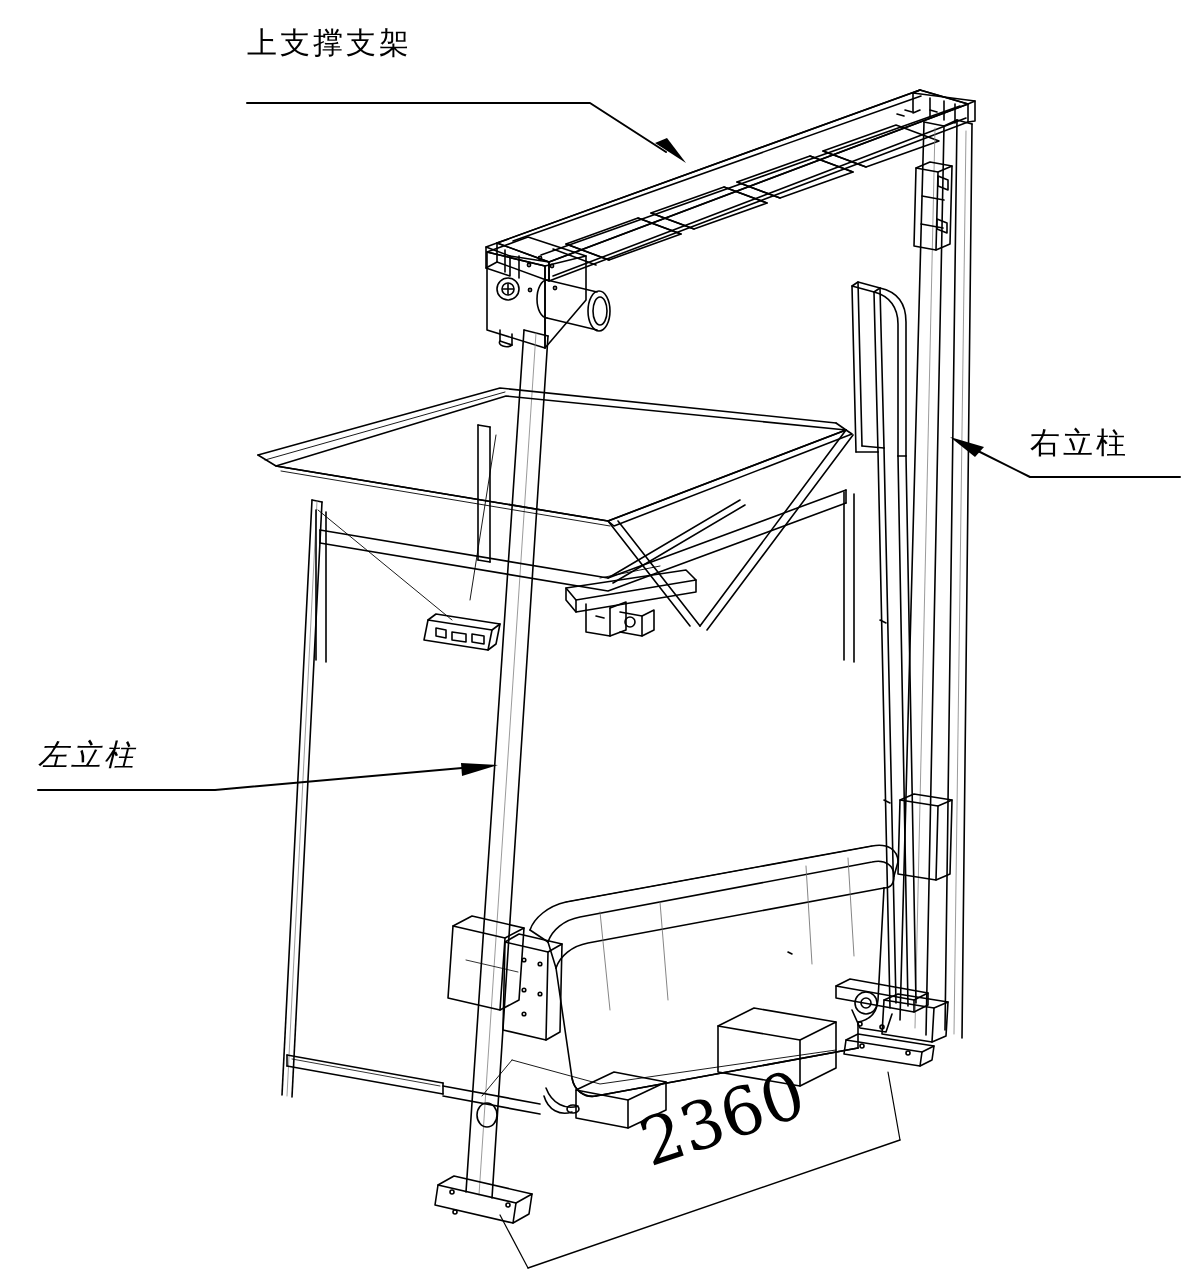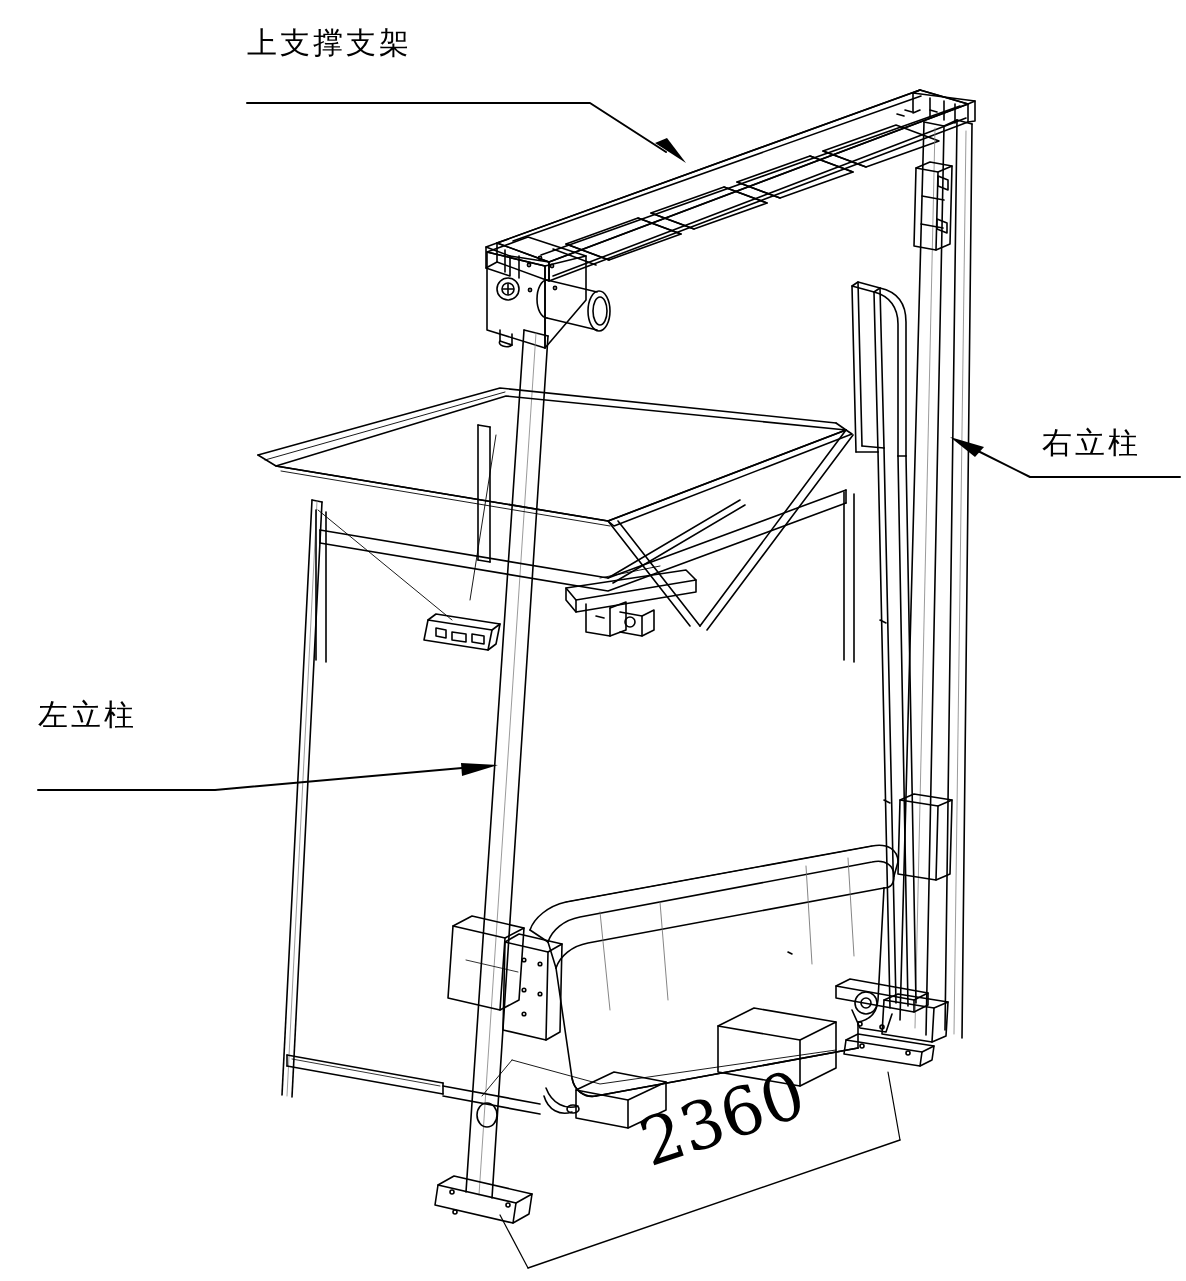--- a/index.html
+++ b/index.html
@@ -28,22 +28,22 @@
   .cjk-label {
     position: absolute;
     font-family: "DejaVu Sans", "Liberation Sans", sans-serif;
     font-size: 30px;
     line-height: 1;
     letter-spacing: 3px;
     color: #000000;
     white-space: nowrap;
   }
   #label-top    { left: 247px; top: 28px; }
-  #label-right  { left: 1030px; top: 428px; margin-left: 12px; }
-  #label-left   { left: 38px;  top: 700px; }
+  #label-right  { left: 1030px; top: 428px; }
+  #label-left   { left: 38px;  top: 740px; font-style: italic; }
   .dim-text {
     position: absolute;
     font-family: "DejaVu Serif", "Liberation Serif", serif;
     font-size: 66px;
     color: #000000;
     white-space: nowrap;
   }
   #dim-2360 {
     left: 655px;
     top: 1105px;

